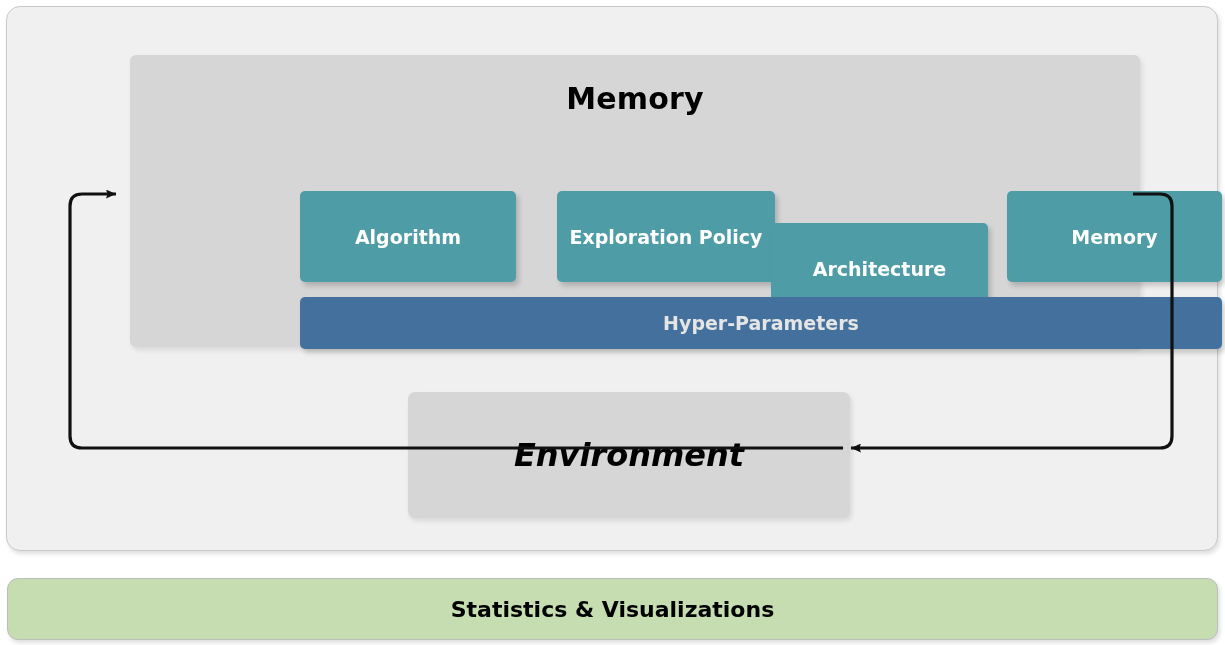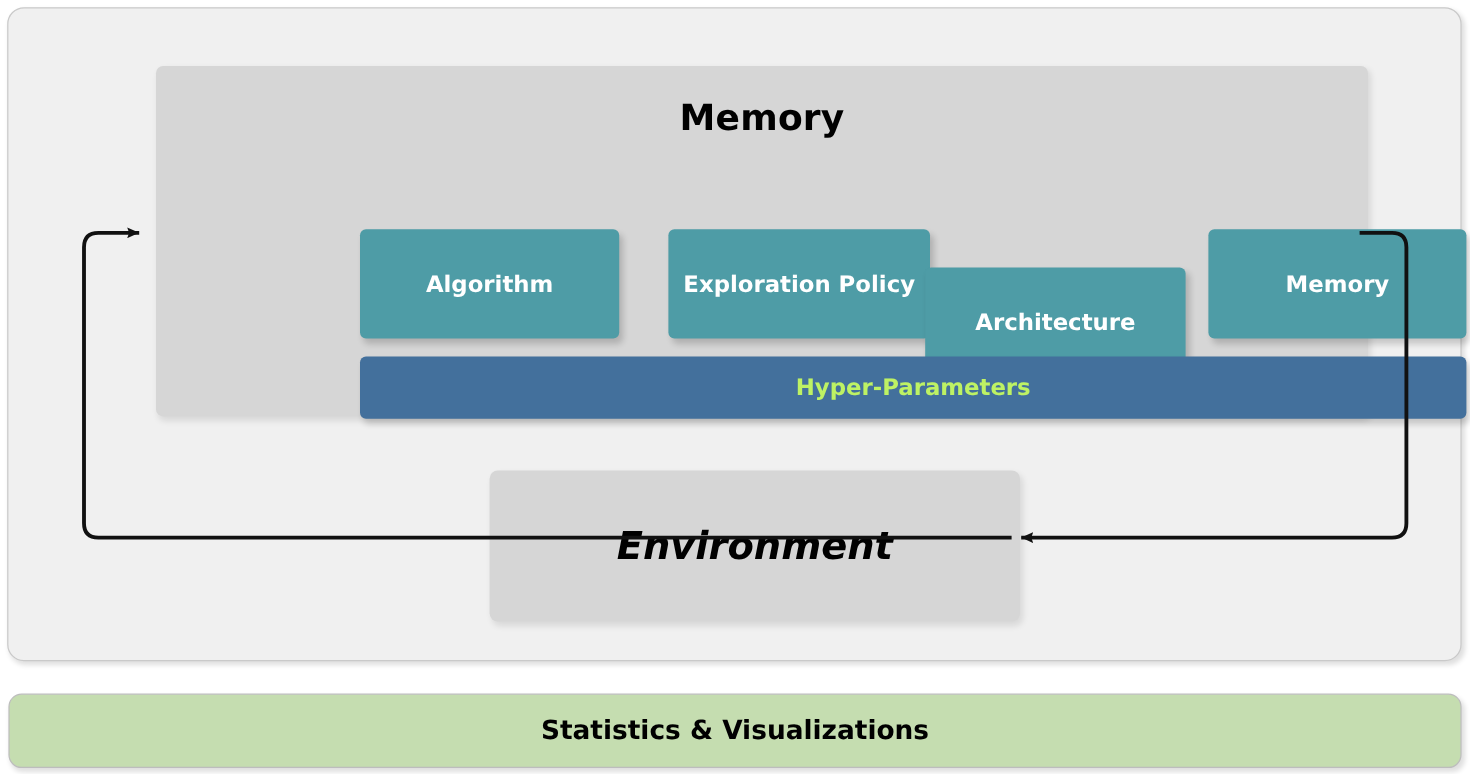--- a/index.html
+++ b/index.html
@@ -93,21 +93,21 @@
     width: 922px;
     height: 52px;
     background: #43709c;
     border-radius: 5px;
     box-shadow: 3px 4px 5px rgba(0,0,0,0.18);
     display: flex;
     align-items: center;
     justify-content: center;
   }
   .hyper-bar .label {
-    color: #bef264;
+    color: #e5e5e5;
     font-size: 19px;
     font-weight: bold;
     white-space: nowrap;
     text-align: right;
   }
 
   
   .environment-box {
     position: absolute;
     left: 401px;

